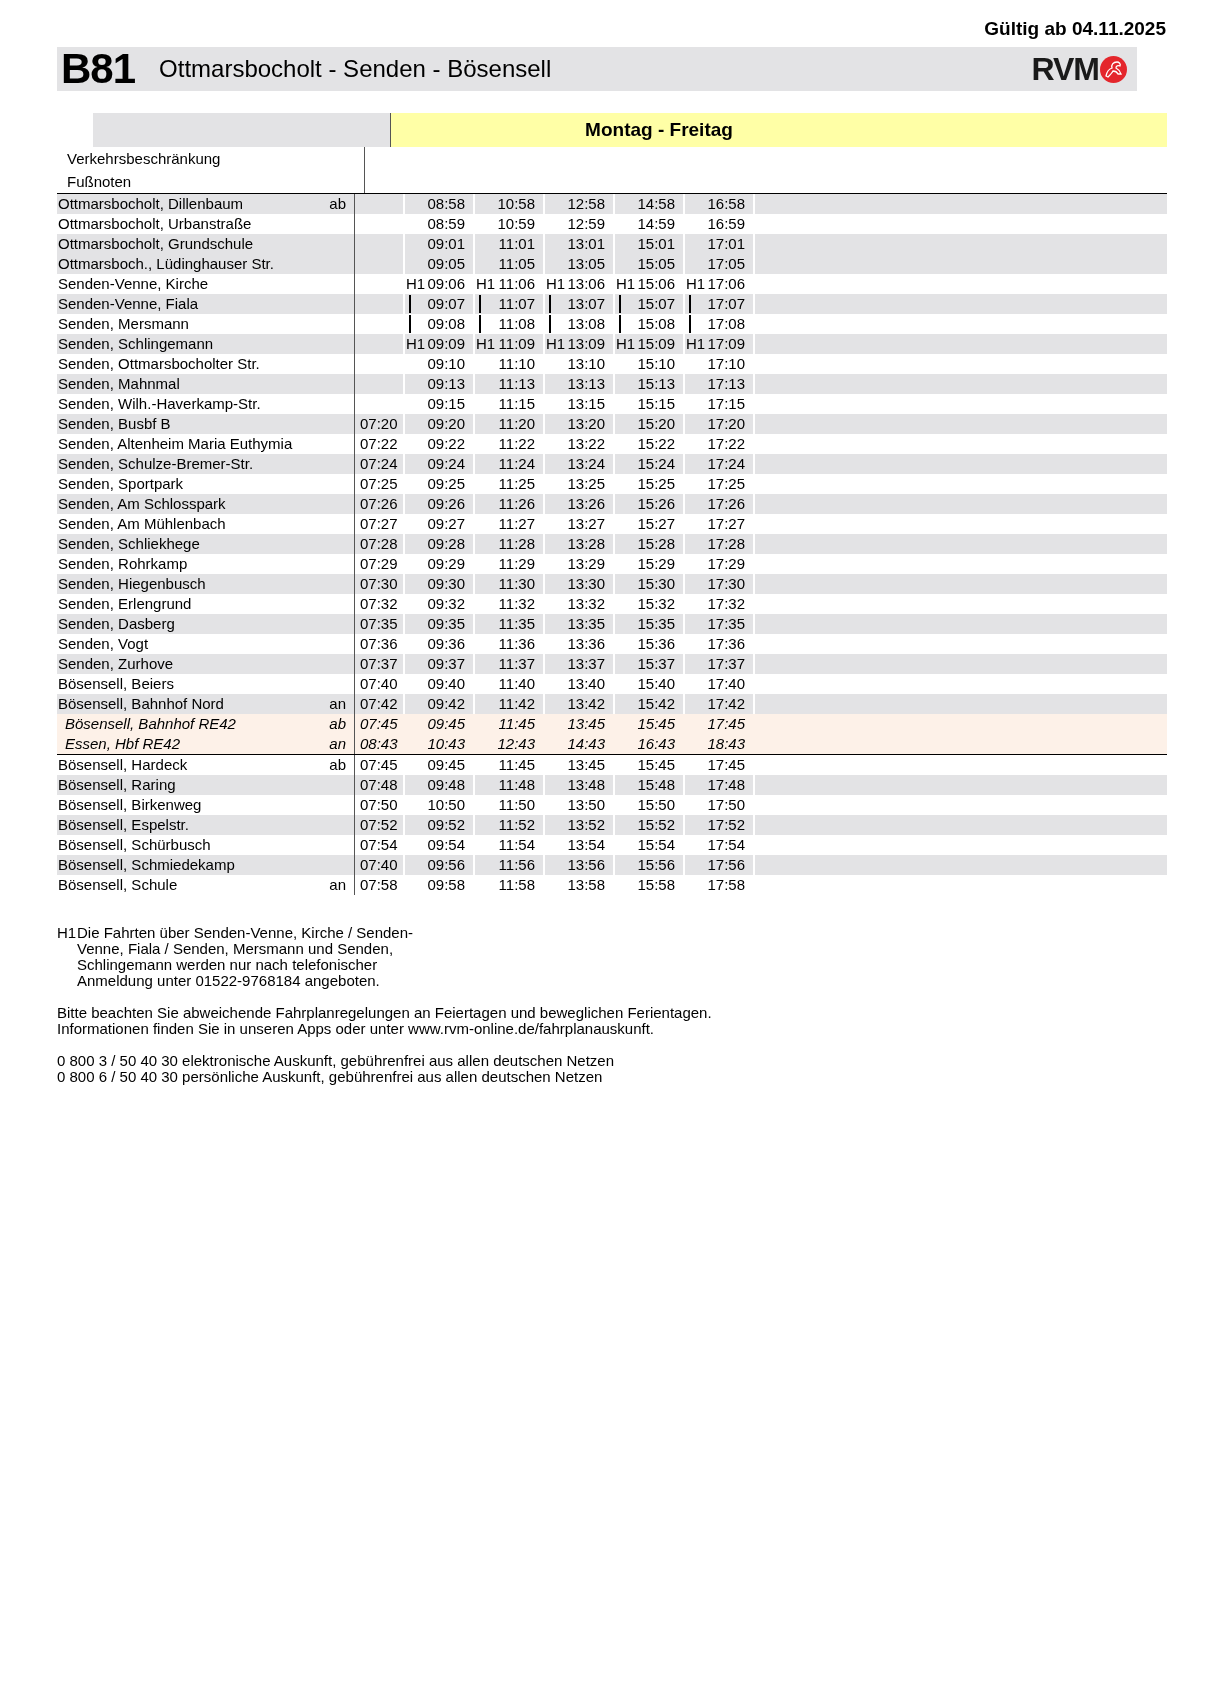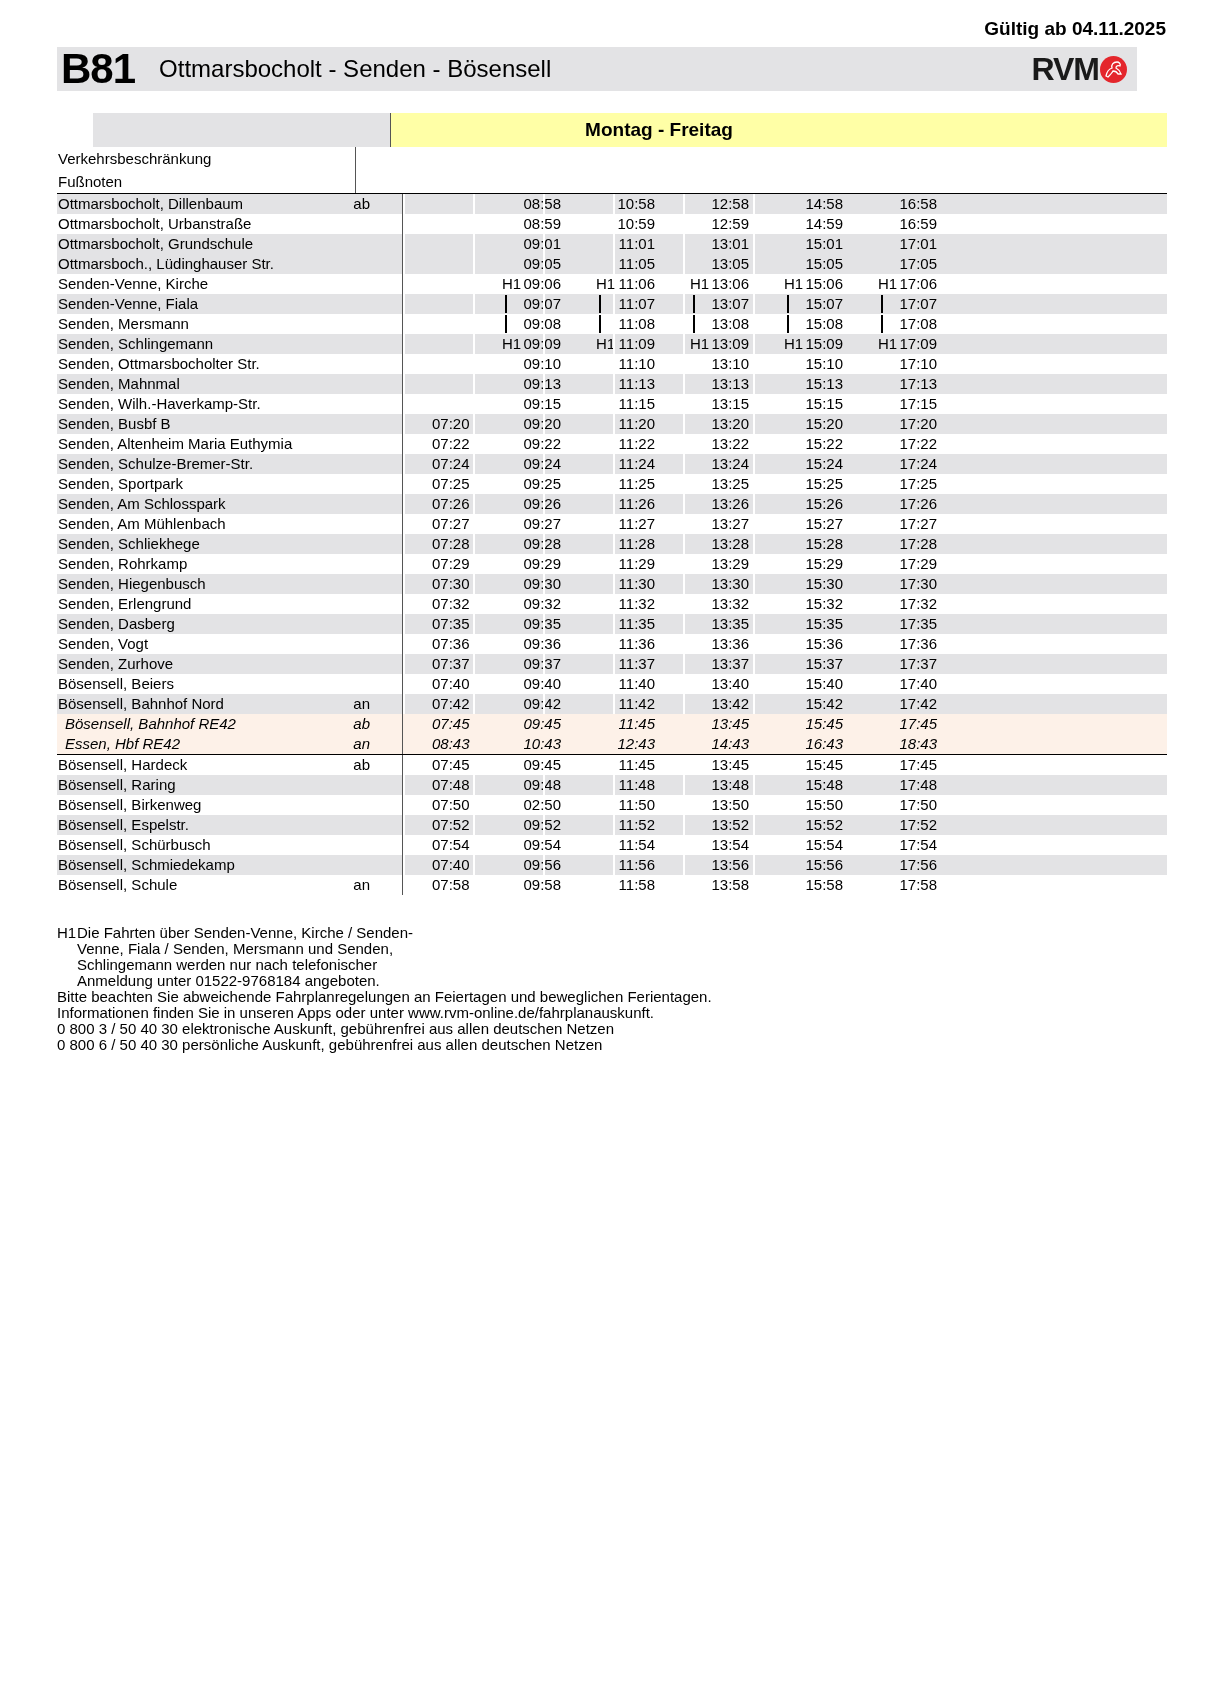--- a/index.html
+++ b/index.html
@@ -21,45 +21,45 @@
       position: absolute; right: 10px; top: 4px; display: flex; align-items: center;
     }
     .logo-text { font-size: 32px; font-weight: bold; color: #1a1a1a; letter-spacing: -1px; }
     .logo-circle {
       width: 27px; height: 27px; border-radius: 50%; background: #e4262c;
       margin-left: 1px; position: relative; overflow: hidden;
     }
     .logo-circle svg { position: absolute; left: 0; top: 0; }
 
     .tt { position: absolute; left: 57px; top: 113px; width: 1110px; }
-    .row { display: flex; height: 20px; line-height: 20px; font-size: 15px; position: relative; gap: 24px; }
+    .row { display: flex; height: 20px; line-height: 20px; font-size: 15px; position: relative; }
     .row.shade { background: #e3e3e5; }
     .row.rail { background: #fdf1e8; font-style: italic; }
     .stop { width: 258px; padding-left: 1px; white-space: nowrap; overflow: hidden; }
     .rail .stop { padding-left: 8px; width: 251px; }
     .abn { width: 30px; text-align: right; padding-right: 8px; }
     .sep { width: 1px; background: #555; }
     .c0 { width: 48px; text-align: left; padding-left: 5px; box-sizing: border-box; }
     .tc { width: 70px; position: relative; text-align: right; box-sizing: border-box; padding-right: 8px; }
     .tc .mk { position: absolute; left: 3px; top: 0; }
     .tc .bar { position: absolute; left: 6px; top: 1px; width: 2px; height: 18px; background: #000; }
     .gap-strip { position: absolute; top: 0; bottom: 0; width: 2px; background: #fff; }
     .hdr-row { display: flex; height: 34px; margin-left: 36px; }
     .hdr-left { width: 297px; background: #e3e3e5; }
     .hdr-day { flex: 1; background: #ffffa6; text-align: center; font-weight: bold; font-size: 19px; line-height: 34px; padding-right: 240px; }
-    .meta-row { display: flex; height: 23px; line-height: 23px; font-size: 15px; }
+    .meta-row { display: flex; height: 23px; line-height: 23px; font-size: 15px; margin-left: 9px; }
     .meta-row .lbl { width: 297px; padding-left: 1px; }
     .topline { border-top: 1px solid #000; }
     .botline { border-bottom: 1px solid #000; }
 
     .notes { position: absolute; left: 57px; top: 925px; font-size: 15px; line-height: 16px; width: 760px; }
     .fn { display: flex; }
     .fn-key { width: 0; white-space: nowrap; }
     .fn-text { padding-left: 20px; text-indent: -20px; width: 360px; }
-    .para { margin-top: 0; }
+    .para { margin-top: 16px; }
   </style>
 </head>
 <body>
 
 <div class="valid">Gültig ab 04.11.2025</div>
 
 <div class="header">
   <span class="line-no">B81</span>
   <span class="route">Ottmarsbocholt -  Senden - Bösensell</span>
   <div class="logo">
@@ -505,21 +505,21 @@
         <span class="gap-strip" style="left: 486px; background: rgb(255, 255, 255);"></span>
         <span class="gap-strip" style="left: 556px; background: rgb(255, 255, 255);"></span>
         <span class="gap-strip" style="left: 626px; background: rgb(255, 255, 255);"></span>
         <span class="gap-strip" style="left: 696px; background: rgb(255, 255, 255);"></span>
       </div>
       <div class="row">
         <div class="stop">Bösensell, Birkenweg</div>
         <div class="abn"></div>
         <div class="sep"></div>
         <div class="c0"><span>07:50</span></div>
-        <div class="tc"><span>02:50</span></div>
+        <div class="tc"><span>10:50</span></div>
         <div class="tc"><span>11:50</span></div>
         <div class="tc"><span>13:50</span></div>
         <div class="tc"><span>15:50</span></div>
         <div class="tc"><span>17:50</span></div>
       </div>
       <div class="row shade">
         <div class="stop">Bösensell, Espelstr.</div>
         <div class="abn"></div>
         <div class="sep"></div>
         <div class="c0"><span>07:52</span></div>

